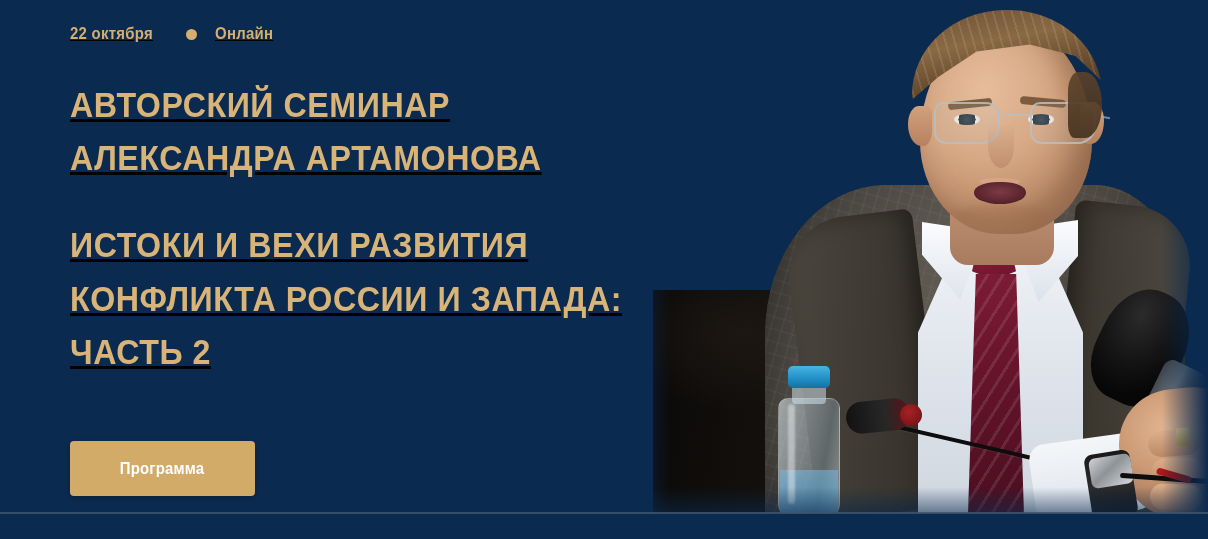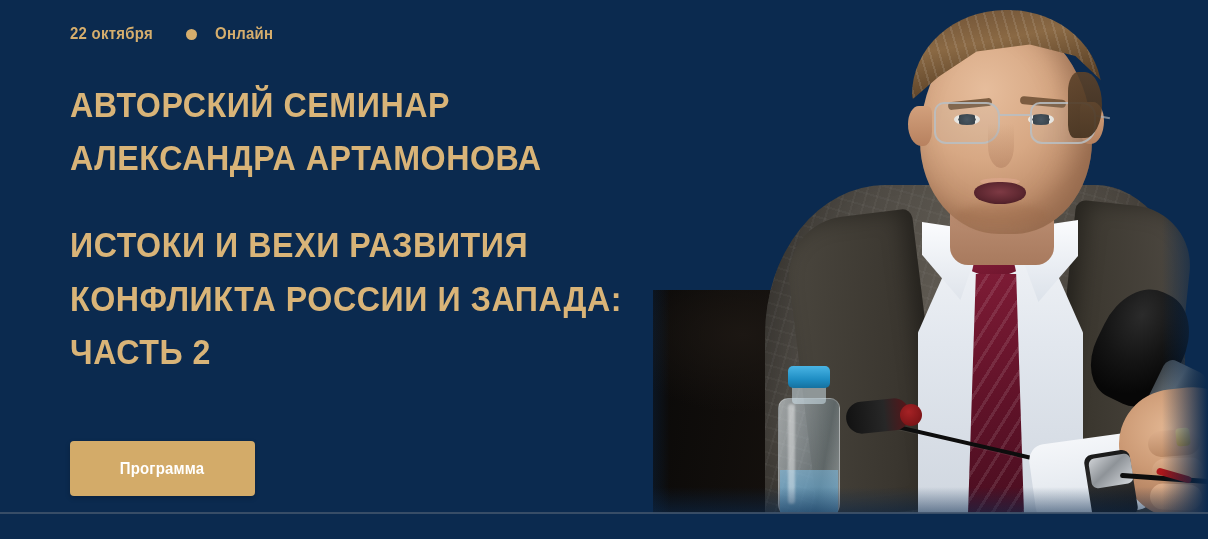--- a/index.html
+++ b/index.html
@@ -425,20 +425,21 @@
   }
 
   
   .content {
     position: absolute;
     left: 0; top: 0;
     width: 640px;
     height: 513px;
     padding: 18px 0 0 70px;
     z-index: 5;
+    text-decoration: underline;
   }
 
   .meta {
     display: flex;
     align-items: center;
     gap: 18px;
     margin-top: 6px;
     margin-bottom: 34px;
   }
   .meta-text {

